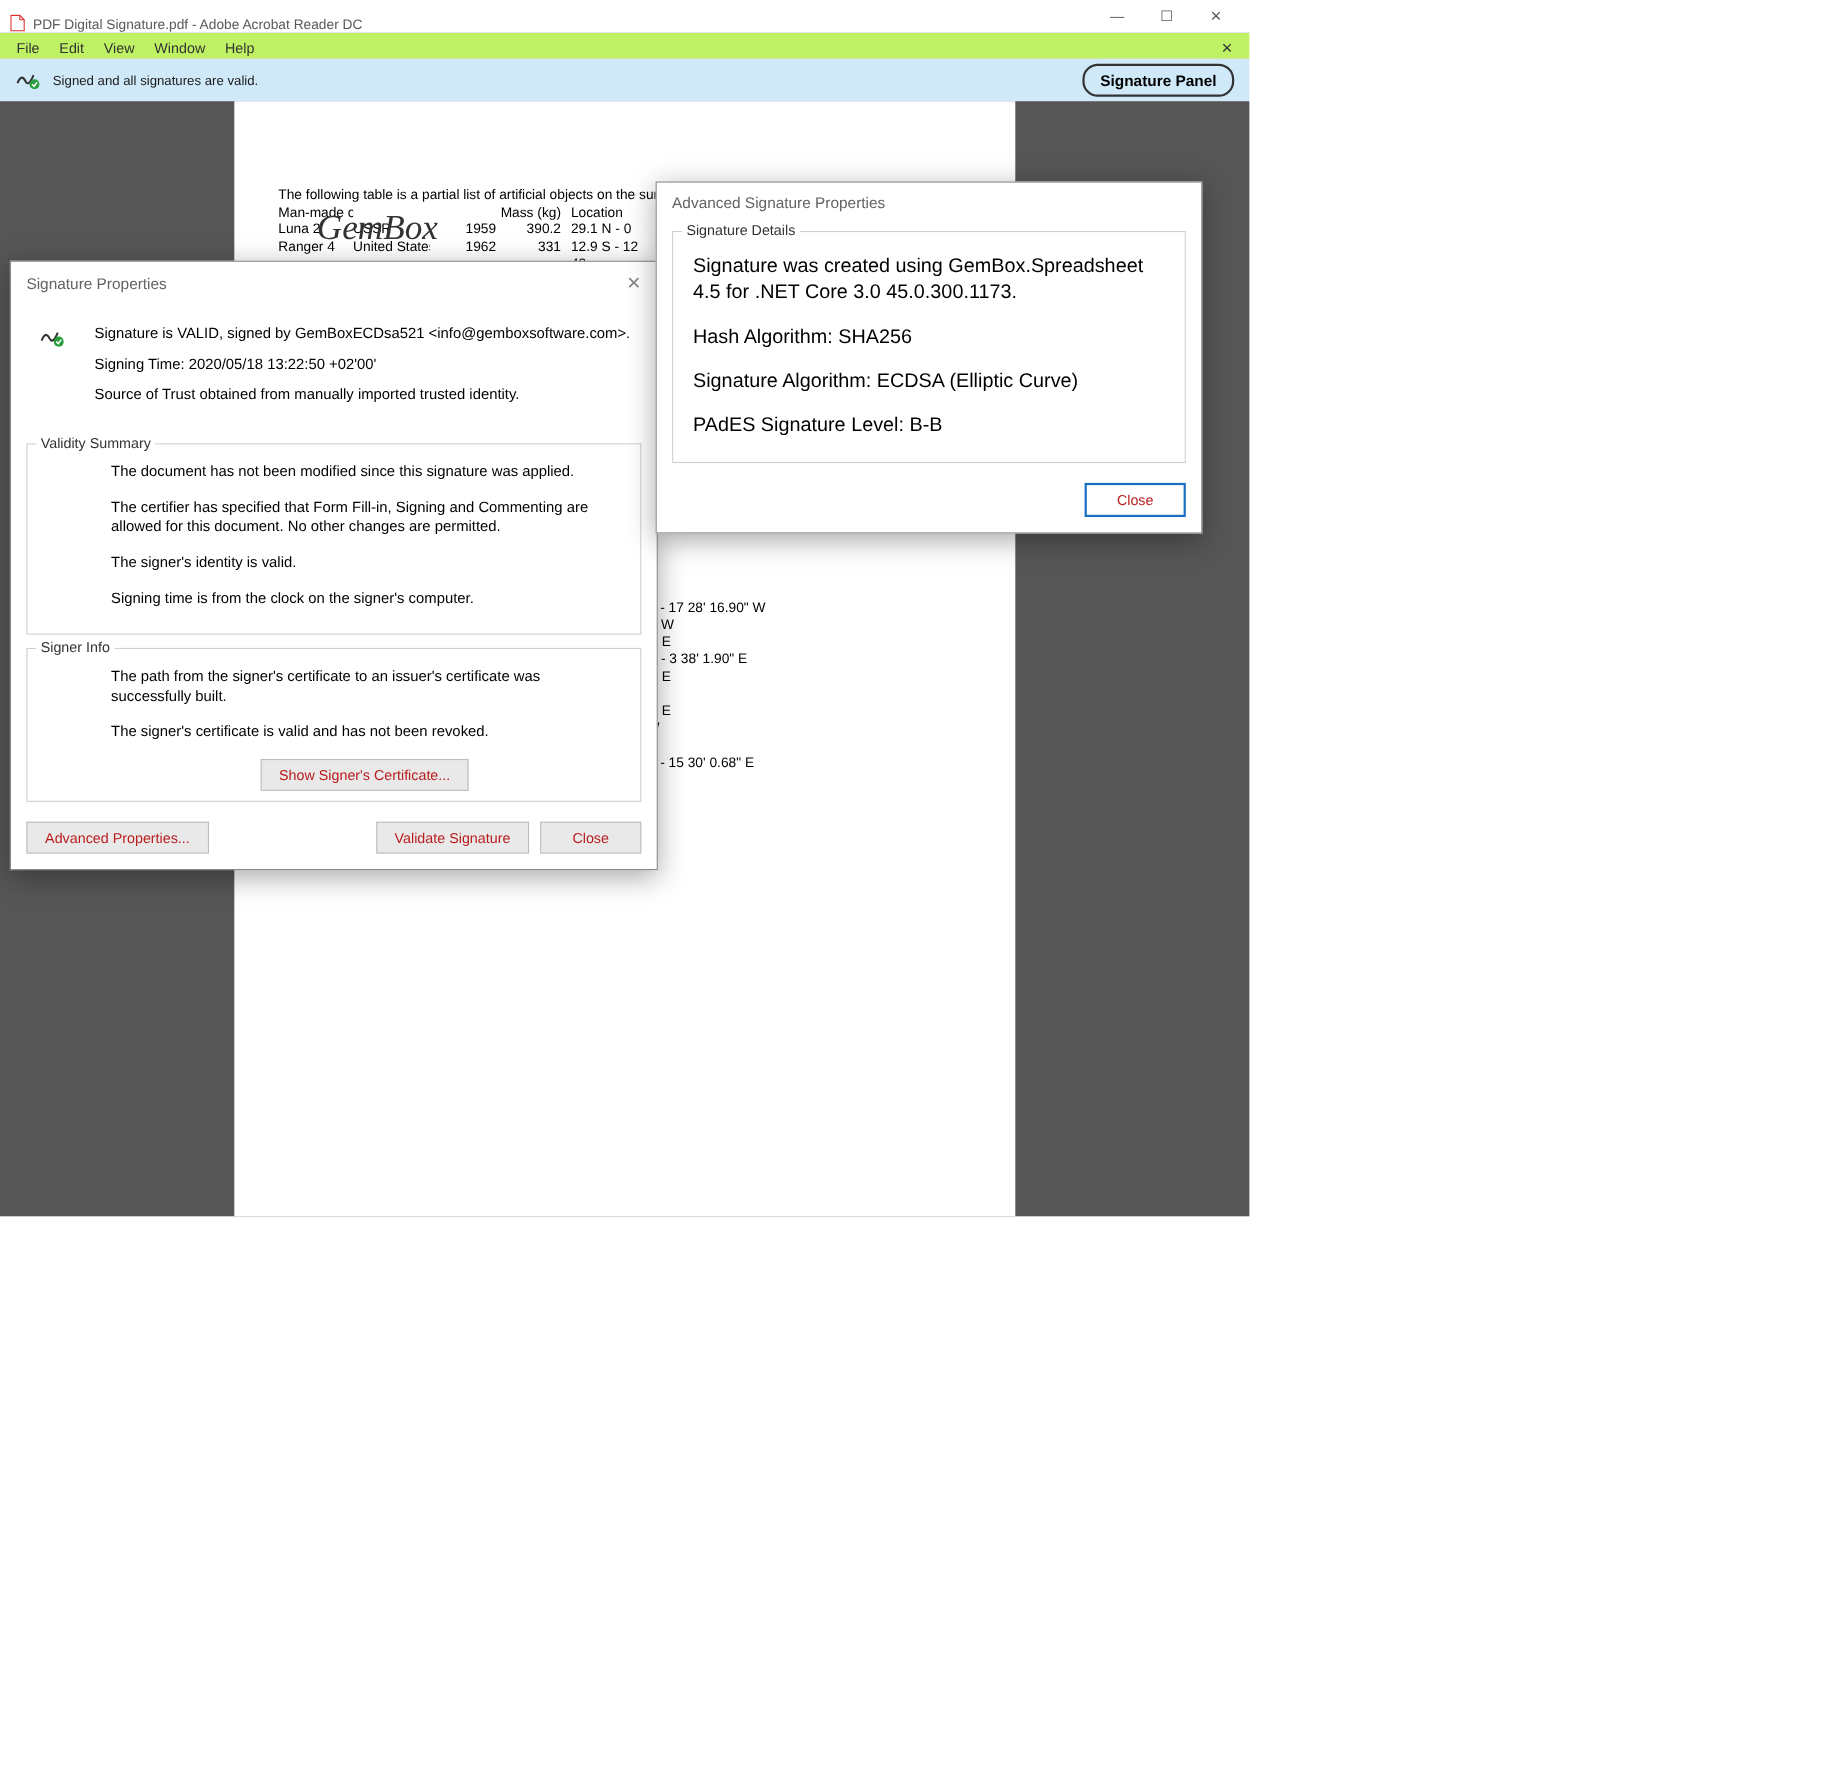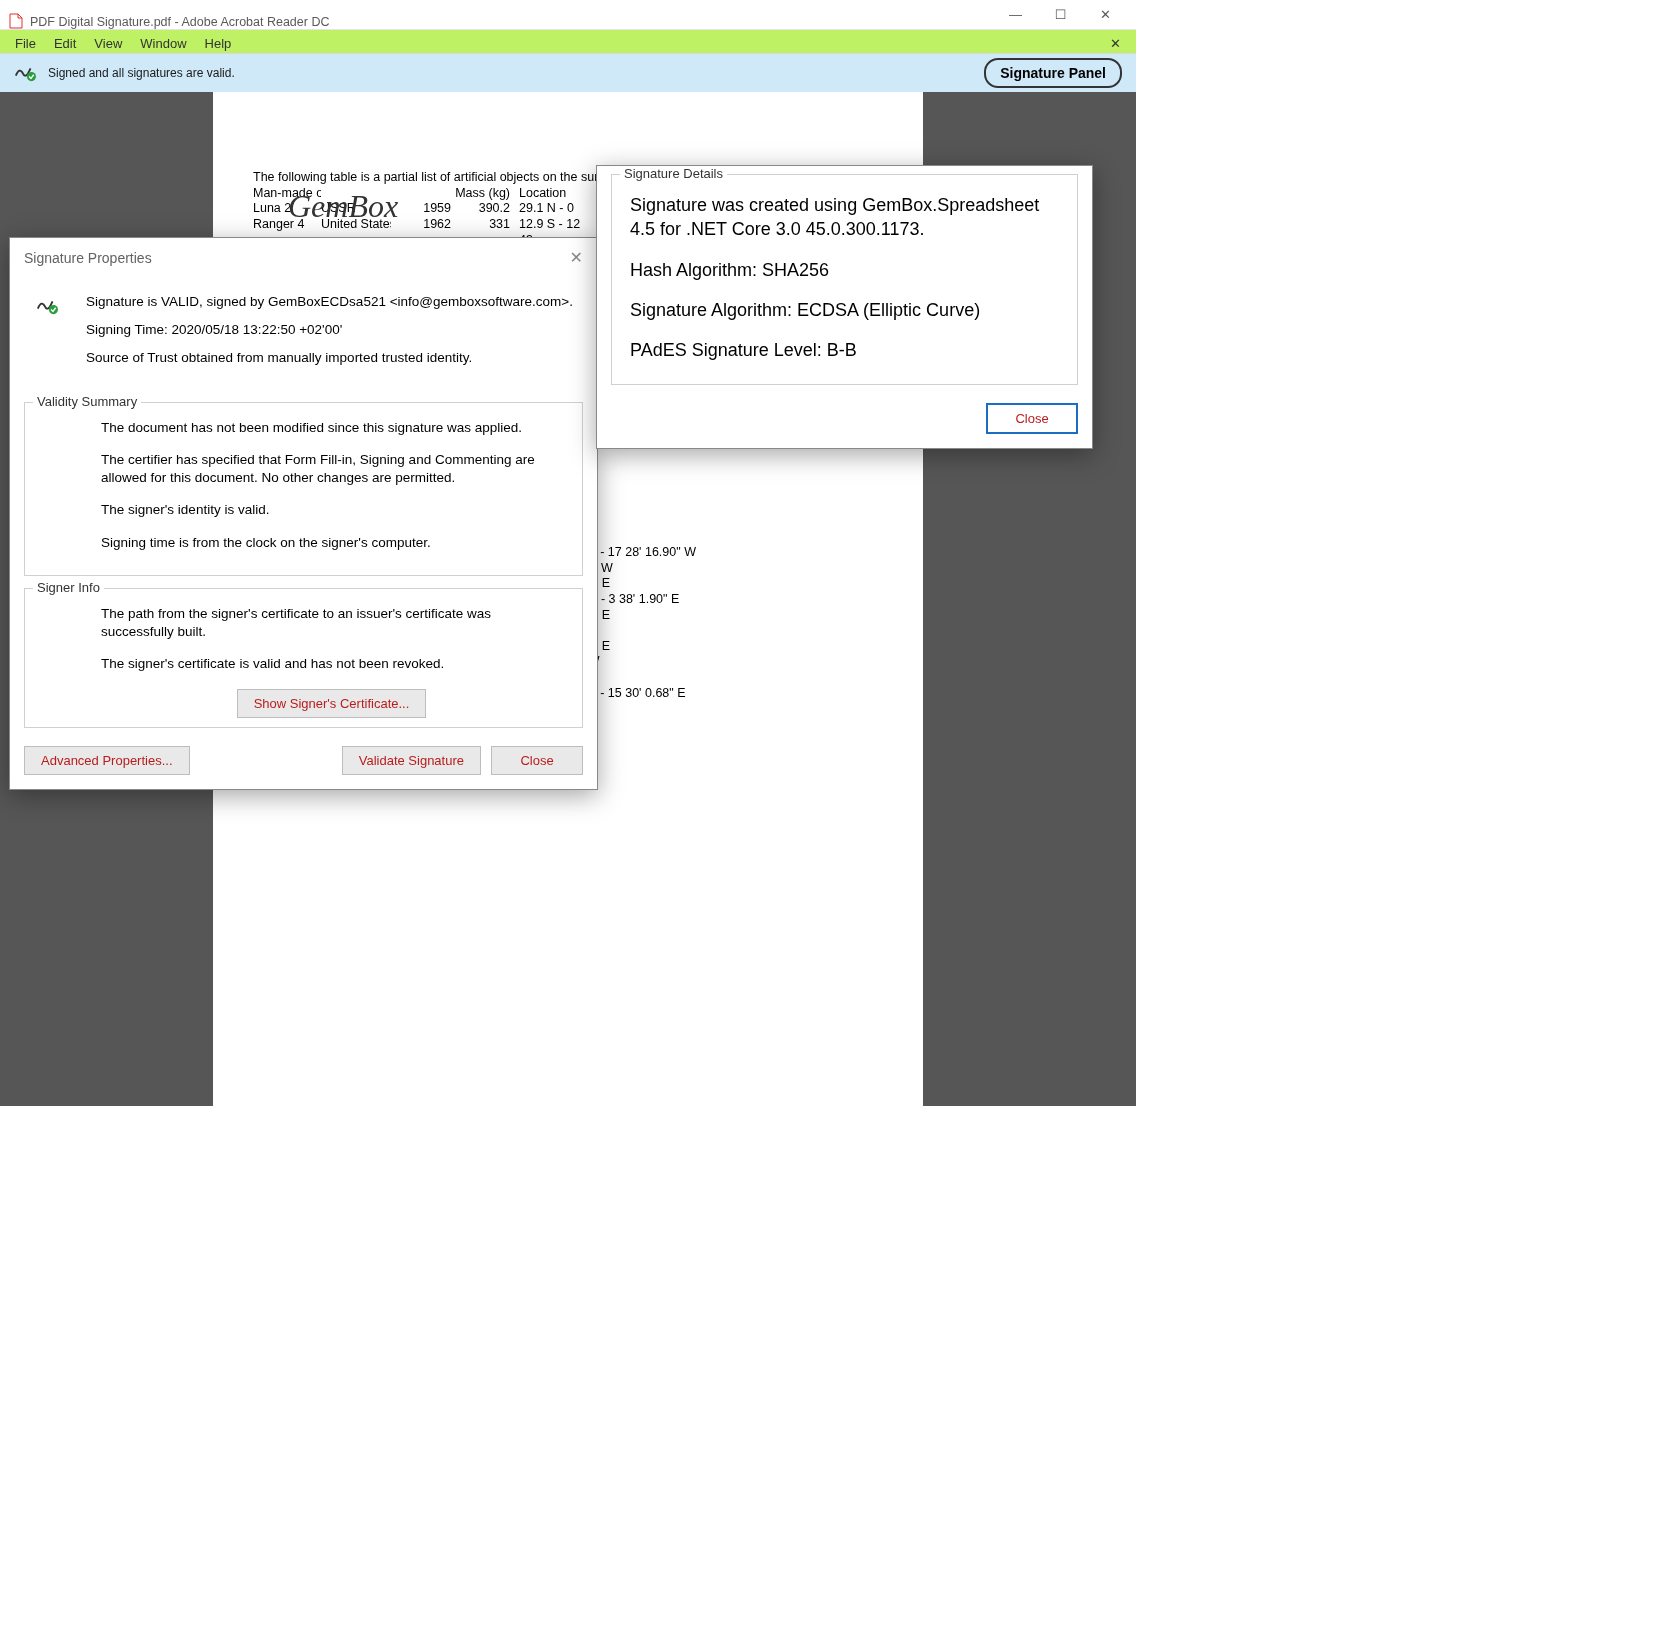--- a/index.html
+++ b/index.html
@@ -426,20 +426,23 @@
   </div>
   <div class="btnrow">
     <button class="dlg-btn">Advanced Properties...</button>
     <div style="flex:1"></div>
     <button class="dlg-btn">Validate Signature</button>
     <button class="dlg-btn">Close</button>
   </div>
 </div>
 
 <div class="dialog dlg-adv">
+  <div class="dlg-title">
+    <span>Advanced Signature Properties</span>
+  </div>
   <div class="fieldset">
     <span class="legend">Signature Details</span>
     <p>Signature was created using GemBox.Spreadsheet 4.5 for .NET Core 3.0 45.0.300.1173.</p>
     <p>Hash Algorithm: SHA256</p>
     <p>Signature Algorithm: ECDSA (Elliptic Curve)</p>
     <p style="margin-bottom:4px;">PAdES Signature Level: B-B</p>
   </div>
   <div class="btnrow">
     <button class="dlg-btn primary">Close</button>
   </div>

